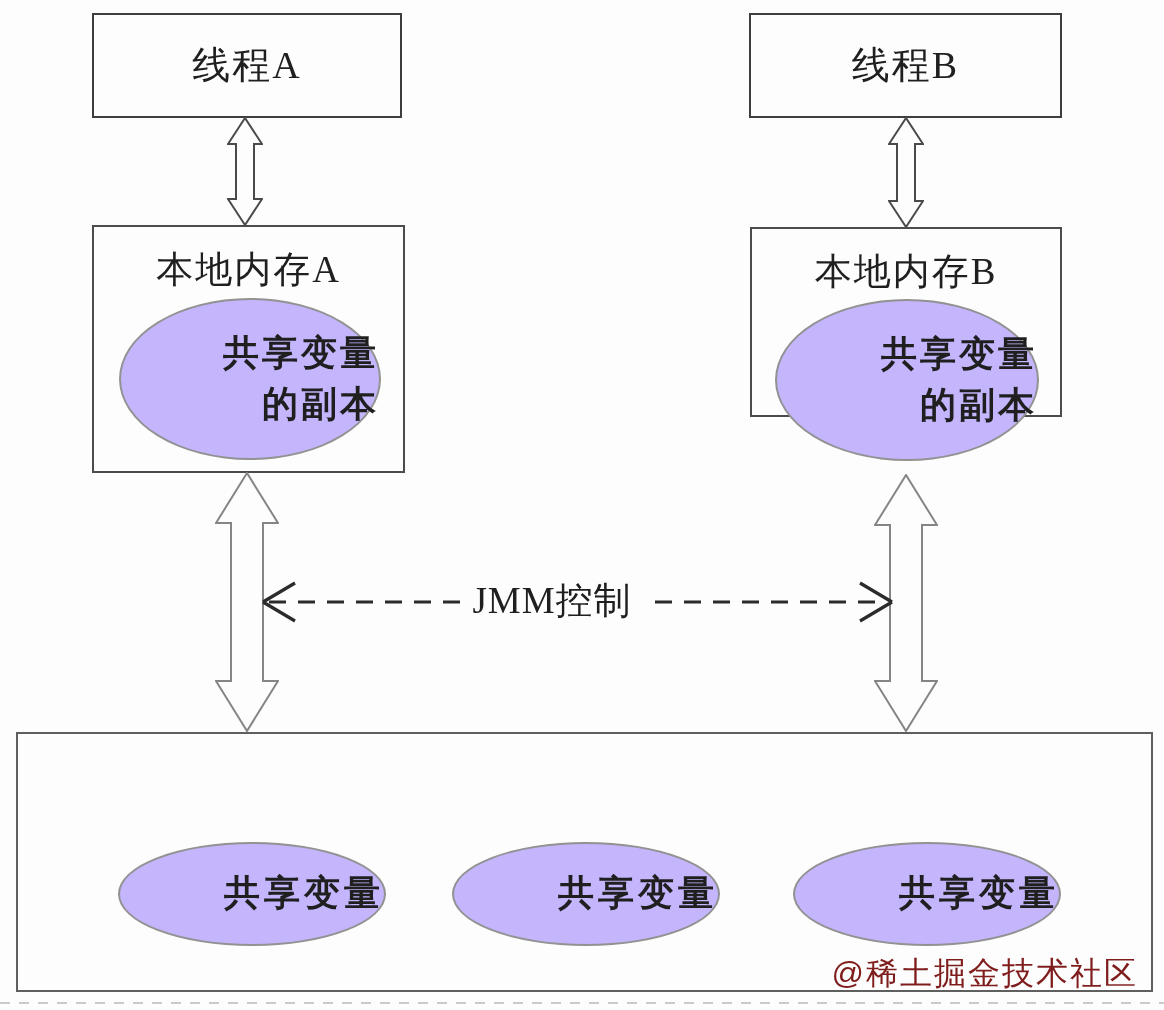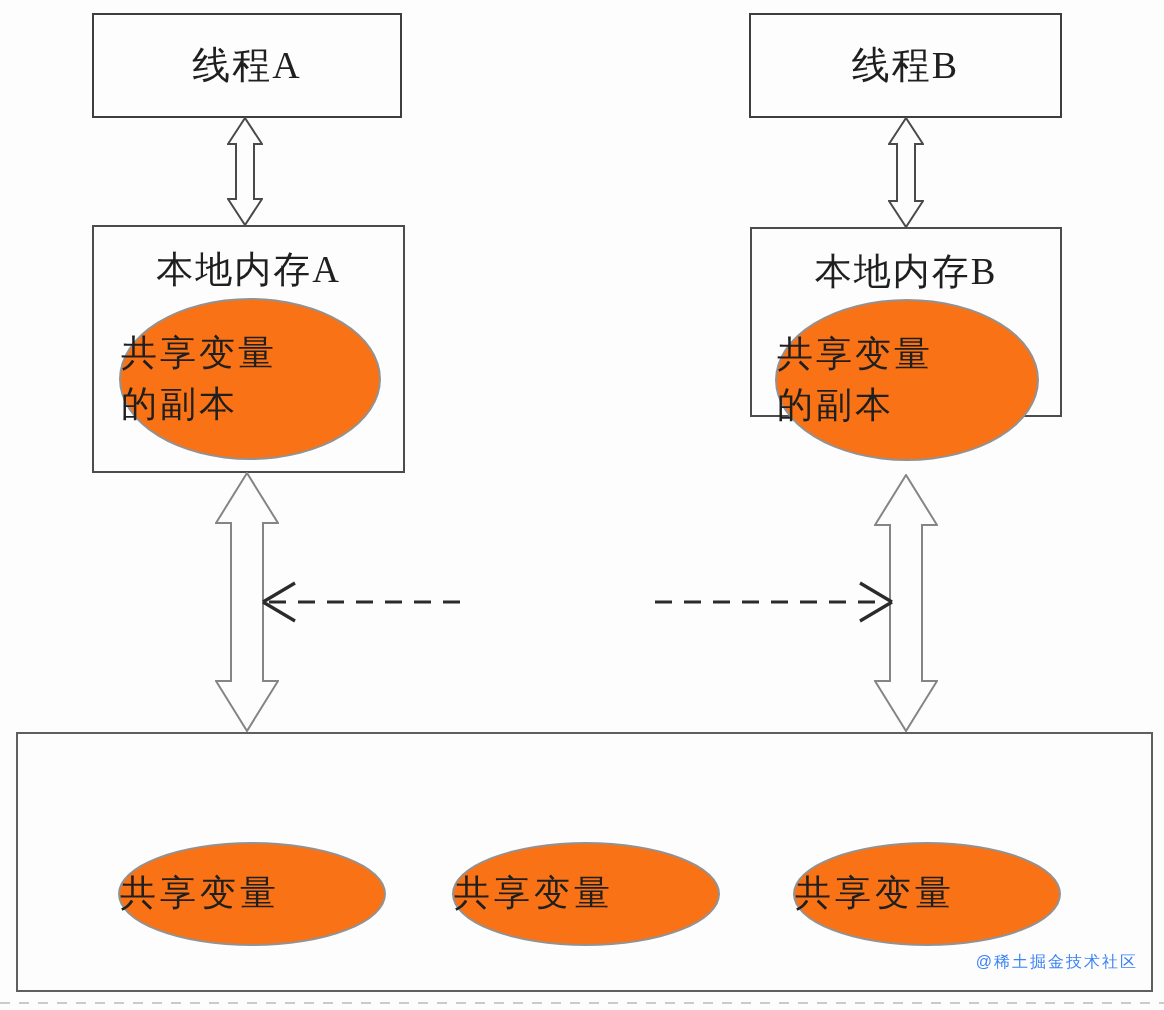--- a/index.html
+++ b/index.html
@@ -33,40 +33,40 @@
     border:2px solid #5f5f5f;
   }
   .mainmem-title{
     position:absolute;left:0;right:0;top:22px;
     text-align:center;font-size:38px;font-weight:500;letter-spacing:3px;
   }
   .ellipse{
     position:absolute;
     border:2px solid #929292;
     border-radius:50%;
-    background:#f97316;
+    background:#c4b5fd;
     box-sizing:border-box;
-    display:flex;flex-direction:column;align-items:flex-start;justify-content:center;
-    font-size:36px;font-weight:400;letter-spacing:3px;
+    display:flex;flex-direction:column;align-items:flex-end;justify-content:center;
+    font-size:36px;font-weight:700;letter-spacing:3px;
     text-align:center;
   }
   .ellipse .line{display:block;line-height:1.42;}
   .arrow-svg{position:absolute;display:block;}
   .jmm-label{
     position:absolute;
     left:452px;top:580px;width:200px;height:42px;
     line-height:42px;text-align:center;
     font-size:37px;font-weight:500;letter-spacing:1px;
     background:transparent;
   }
   .watermark{
     position:absolute;
     right:26px;top:952px;
-    font-size:16px;letter-spacing:2px;
-    color:#3b82f6;
+    font-size:32px;letter-spacing:2px;
+    color:#7f1d1d;
     font-family:"Liberation Sans","DejaVu Sans",sans-serif;
   }
   .bottom-dashed{
     position:absolute;
     left:0;top:1002px;width:1164px;height:2px;
     background:repeating-linear-gradient(to right,#cbcbcb 0,#cbcbcb 10px,transparent 10px,transparent 19px);
   }
 </style>
 </head>
 <body>
@@ -118,20 +118,21 @@
 
       <path d="M8,24 L40,5 M8,24 L40,43"></path>
 
       <line x1="14" y1="24" x2="206" y2="24" stroke-dasharray="17,12"></line>
 
       <line x1="400" y1="24" x2="630" y2="24" stroke-dasharray="17,12"></line>
 
       <path d="M637,24 L605,5 M637,24 L605,43"></path>
     </g>
   </svg>
+  <div class="jmm-label">JMM控制</div>
 
   <div class="box mainmem-box" style="left:16px;top:732px;width:1137px;height:260px;">
 
     <div class="ellipse" style="left:100px;top:108px;width:268px;height:104px;letter-spacing:4px;">
       <span class="line">共享变量</span>
     </div>
 
     <div class="ellipse" style="left:434px;top:108px;width:268px;height:104px;letter-spacing:4px;">
       <span class="line">共享变量</span>
     </div>

